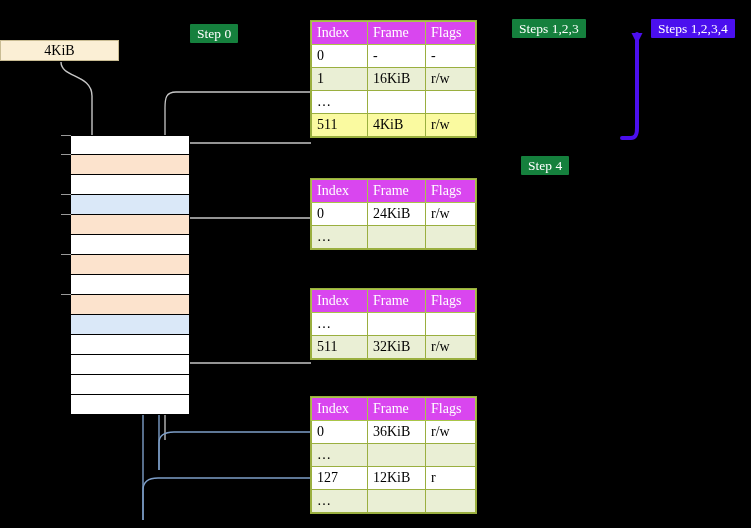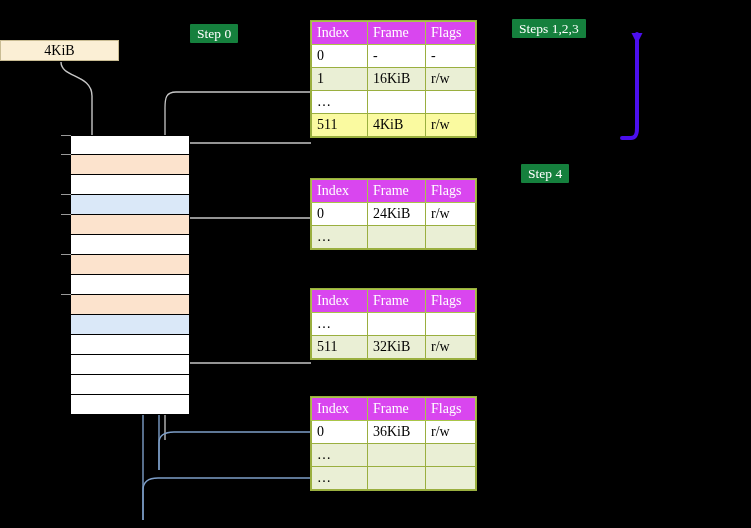--- a/index.html
+++ b/index.html
@@ -25,21 +25,21 @@
   
   .badge{
     position:absolute;height:19px;padding:0 7px;
     display:flex;align-items:center;justify-content:center;
     font-size:13.5px;line-height:1;color:#fff;white-space:nowrap;
     border-radius:1px;
   }
   .badge-red{background:#15803d;}
   .badge-blue{background:#4B0FEE;}
   #badge-step0{left:190px;top:24px;}
-  #badge-step4{left:521px;top:164px;}
+  #badge-step4{left:521px;top:156px;}
   #badge-steps123{left:512px;top:19px;}
   #badge-steps1234{left:651px;top:19px;}
 
   
   .memcol{position:absolute;left:70px;top:135px;width:120px;height:280px;}
   .memrow{
     position:absolute;left:0;width:120px;height:20px;
     box-sizing:border-box;
     border-left:1px solid #000;border-right:1px solid #000;
     border-bottom:1px solid #000;
@@ -153,20 +153,23 @@
 
   <div class="badge badge-red" id="badge-step0">
     <span>Step 0</span>
   </div>
   <div class="badge badge-red" id="badge-step4">
     <span>Step 4</span>
   </div>
   <div class="badge badge-red" id="badge-steps123">
     <span>Steps 1,2,3</span>
   </div>
+  <div class="badge badge-blue" id="badge-steps1234">
+    <span>Steps 1,2,3,4</span>
+  </div>
 
   <div class="memcol" id="memcol">
       <div class="memrow first " style="top: 0px;">
         <div class="tick" style="top: -1px;"></div>
       </div>
       <div class="memrow orange" style="top: 20px;">
         <div class="tick" style="top: -1px;"></div>
       </div>
       <div class="memrow " style="top: 40px;"></div>
       <div class="memrow bluerow" style="top: 60px;">
@@ -285,20 +288,25 @@
           <tr class="plain">
             <td class="c0">0</td>
             <td class="c1">36KiB</td>
             <td class="c2">r/w</td>
           </tr>
           <tr class="alt">
             <td class="c0">…</td>
             <td class="c1"></td>
             <td class="c2"></td>
           </tr>
+          <tr class="plain">
+            <td class="c0">127</td>
+            <td class="c1">12KiB</td>
+            <td class="c2">r</td>
+          </tr>
           <tr class="alt">
             <td class="c0">…</td>
             <td class="c1"></td>
             <td class="c2"></td>
           </tr>
         </tbody>
       </table>
   </div>
 
 </div>

